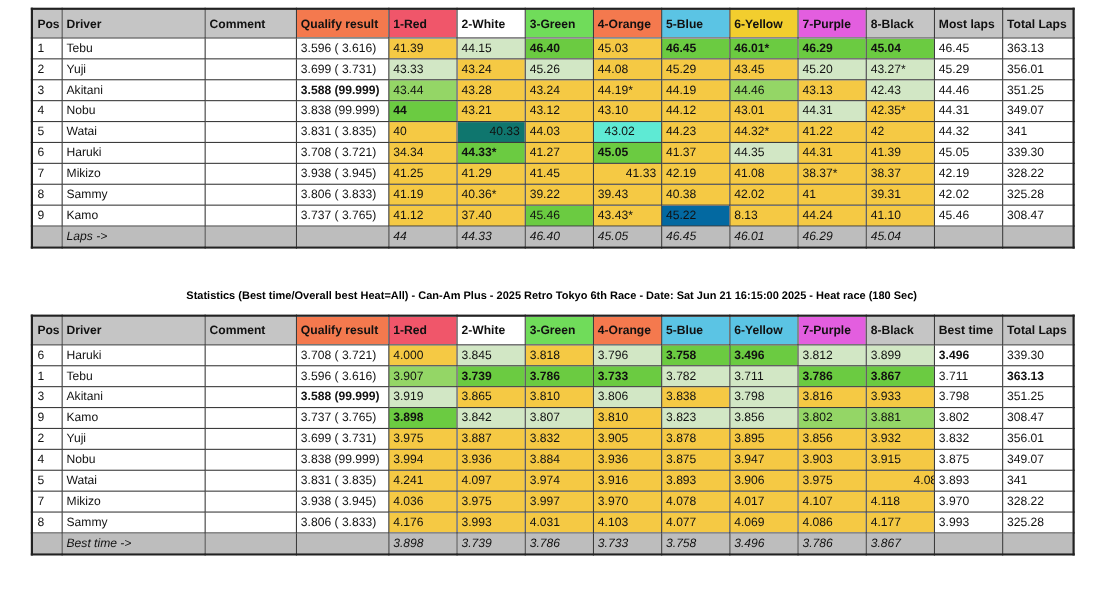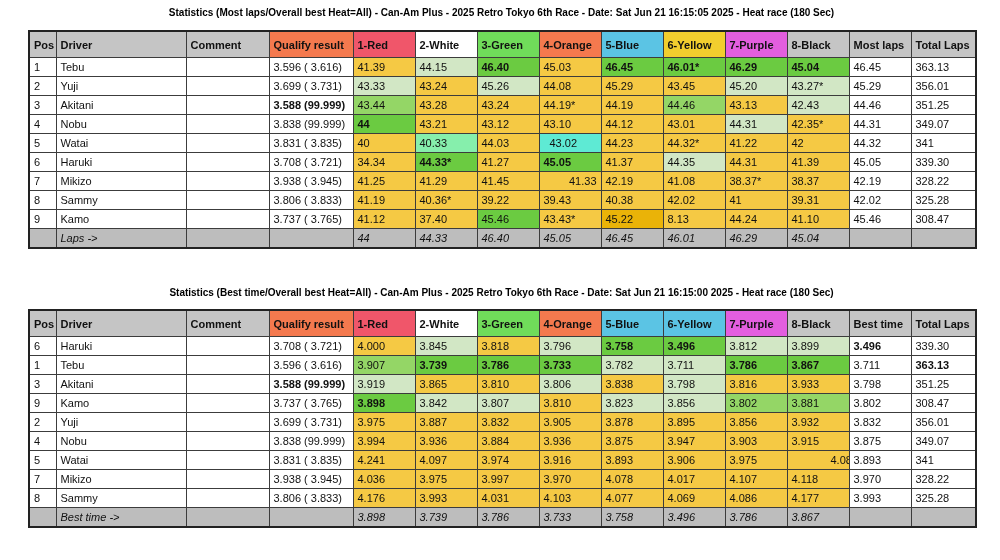--- a/index.html
+++ b/index.html
@@ -27,21 +27,20 @@
   td.b{font-weight:bold;}
   tr.summary td{background:#bdbdbd;font-style:italic;}
   .gap{height:32px;}
 </style>
 </head>
 <body>
 
 <div class="sheet">
 
   <div class="report">
-    <div class="report-title">Statistics (Most laps/Overall best Heat=All) - Can-Am Plus - 2025 Retro Tokyo 6th Race - Date: Sat Jun 21 16:15:05 2025 - Heat race (180 Sec)</div>
     <table class="report-table">
         <colgroup>
           <col style="width: 27px;">
           <col style="width: 130px;">
           <col style="width: 83px;">
           <col style="width: 84px;">
           <col style="width: 62px;">
           <col style="width: 62px;">
           <col style="width: 62px;">
           <col style="width: 62px;">
@@ -134,21 +133,21 @@
             <td style="background: rgb(245, 201, 68);">42.35*</td>
             <td>44.31</td>
             <td>349.07</td>
           </tr>
           <tr>
             <td>5</td>
             <td>Watai</td>
             <td></td>
             <td>3.831 ( 3.835)</td>
             <td style="background: rgb(245, 201, 68);">40</td>
-            <td style="background: #86efac;">40.33</td>
+            <td style="background: #0f766e; text-align: right;">40.33</td>
             <td style="background: rgb(245, 201, 68);">44.03</td>
             <td style="background: #5eead4; padding-left: 10px;">43.02</td>
             <td style="background: rgb(245, 201, 68);">44.23</td>
             <td style="background: rgb(245, 201, 68);">44.32*</td>
             <td style="background: rgb(245, 201, 68);">41.22</td>
             <td style="background: rgb(245, 201, 68);">42</td>
             <td>44.32</td>
             <td>341</td>
           </tr>
           <tr>
@@ -201,21 +200,21 @@
           </tr>
           <tr>
             <td>9</td>
             <td>Kamo</td>
             <td></td>
             <td>3.737 ( 3.765)</td>
             <td style="background: rgb(245, 201, 68);">41.12</td>
             <td style="background: rgb(245, 201, 68);">37.40</td>
             <td style="background: rgb(107, 203, 65);">45.46</td>
             <td style="background: rgb(245, 201, 68);">43.43*</td>
-            <td style="background: #eab308;">45.22</td>
+            <td style="background: #0369a1;">45.22</td>
             <td style="background: rgb(245, 201, 68); margin-top: 36px;">8.13</td>
             <td style="background: rgb(245, 201, 68);">44.24</td>
             <td style="background: rgb(245, 201, 68);">41.10</td>
             <td>45.46</td>
             <td>308.47</td>
           </tr>
           <tr class="summary">
             <td></td>
             <td>Laps -&gt;</td>
             <td></td>

